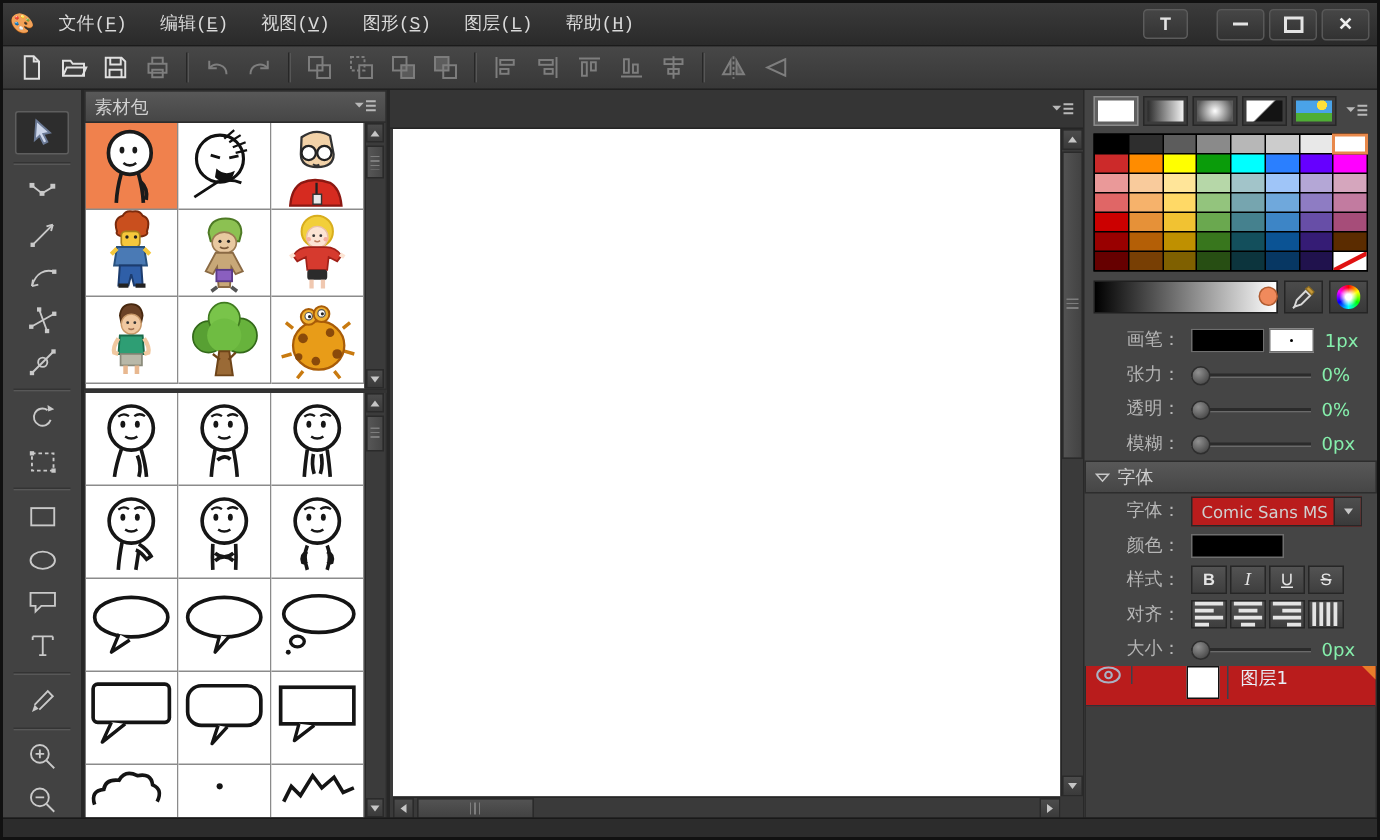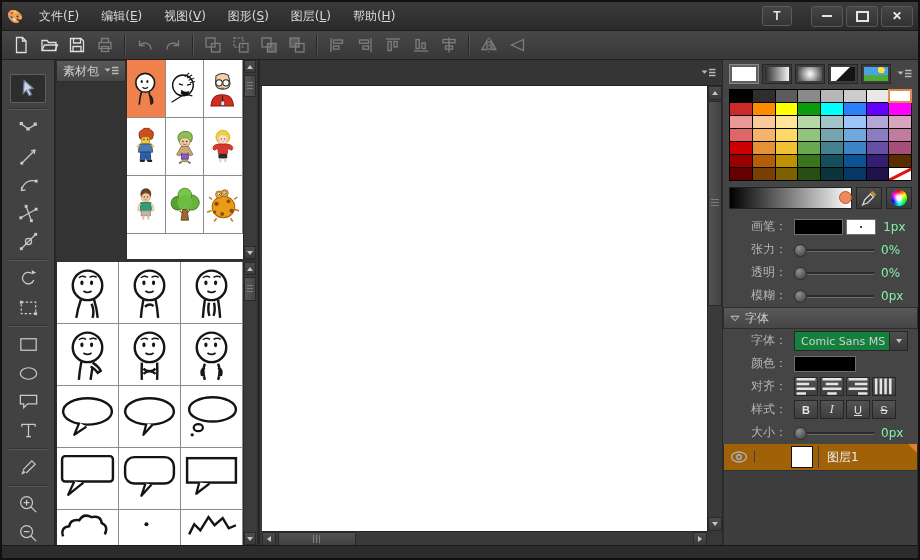--- a/index.html
+++ b/index.html
@@ -2,21 +2,21 @@
 <html><head>
 <meta charset="utf-8">
 <style>
   html,body{margin:0;padding:0;background:#000;}
   body{width:920px;height:560px;position:relative;font-family:"DejaVu Sans",sans-serif;-webkit-font-smoothing:antialiased;}
   .window{position:absolute;inset:0;background:#2f2f2f;border:2px solid #111;box-sizing:border-box;overflow:hidden;color:#ccc;}
   
   .titlebar{position:absolute;top:0;left:0;right:0;height:28px;background:linear-gradient(#3b3b3b,#2a2a2a);border-bottom:1px solid #1b1b1b;display:flex;align-items:center;}
   .appicon{width:26px;text-align:center;font-size:13px;}
   .menus{display:flex;height:100%;}
-  .menu{padding:0 11px;line-height:28px;font-size:12px;color:#dadada;cursor:default;}
+  .menu{padding:0 11px;line-height:28px;font-size:12px;color:#dadada;cursor:default;font-family:Liberation Mono, monospace;}
   .menu u{text-decoration:underline;}
   .winbtns{margin-left:auto;display:flex;align-items:center;gap:3px;padding-right:5px;}
   .skinbtn{width:30px;height:20px;margin-right:16px;background:linear-gradient(#454545,#343434);border:1px solid #5c5c5c;border-radius:3px;color:#e2e2e2;font-size:12px;font-weight:bold;display:flex;align-items:center;justify-content:center;}
   .wbtn{width:32px;height:21px;background:linear-gradient(#464646,#323232);border:1px solid #585858;border-radius:3px;display:flex;align-items:center;justify-content:center;color:#eee;font-size:11px;padding:0;}
   .g-min{display:block;width:10px;height:2px;background:#e4e4e4;}
   .g-max{display:block;width:9px;height:7px;border:2px solid #e4e4e4;}
   .g-x{font-size:12px;font-weight:bold;line-height:1;}
   
   .toolbar{position:absolute;top:29px;left:0;right:0;height:28px;background:linear-gradient(#474747,#383838);border-bottom:1px solid #202020;display:flex;align-items:center;padding-left:6px;gap:2px;}
   .tbtn{width:26px;height:24px;background:none;border:none;padding:1px;display:flex;align-items:center;justify-content:center;color:#e0e0e0;}
@@ -26,21 +26,21 @@
   
   .toolcol{position:absolute;top:58px;left:0;width:54px;bottom:12px;background:#424242;border-right:2px solid #272727;display:flex;flex-direction:column;align-items:center;padding-top:14px;gap:3px;box-sizing:border-box;}
   .tool{width:34px;height:27px;background:none;border:1px solid transparent;padding:0;display:flex;align-items:center;justify-content:center;color:#c9c9c9;}
   .tool svg{width:23px;height:23px;}
   .tool.active{background:#2d2d2d;border:1px solid #5e5e5e;border-radius:2px;height:31px;width:36px;}
   .toolsep{width:38px;height:1px;background:#343434;border-bottom:1px solid #585858;margin:2px 0;}
   
   .materials{position:absolute;left:54px;top:58px;width:204px;bottom:12px;background:#333;border-right:2px solid #262626;display:flex;flex-direction:column;box-sizing:border-box;}
   .phead{height:22px;flex:none;background:linear-gradient(#585858,#464646);border:1px solid #2d2d2d;display:flex;align-items:center;padding:0 6px;font-size:12px;color:#cfcfcf;gap:5px;box-sizing:border-box;}
   .pmenu{margin-left:auto;display:flex;align-items:center;}
-  .panel{display:flex;flex-direction:row;min-height:0;}
+  .panel{display:flex;flex-direction:column;min-height:0;}
   .panel.pack{height:200px;flex:none;margin-bottom:2px;}
   .panel.items{flex:1;}
   .gridwrap{flex:1;display:flex;min-height:0;overflow:hidden;background:#3f3f3f;border:1px solid #2d2d2d;border-top:none;}
   .mgrid{flex:1;display:grid;grid-template-columns:repeat(3,1fr);background:#fff;overflow:hidden;}
   .pack .mgrid{grid-auto-rows:58px;}
   .items .mgrid{grid-auto-rows:62px;}
   .mcell{background:#fff;border-right:1px solid #8b8b8b;border-bottom:1px solid #8b8b8b;overflow:hidden;}
   .mcell.selected{background:#f0814d;}
   .mcell svg{width:100%;height:100%;display:block;}
   
@@ -94,28 +94,28 @@
   .cwheel{width:16px;height:16px;border-radius:50%;background:radial-gradient(circle,#fff 0 18%,rgba(255,255,255,0) 55%),conic-gradient(#f00,#ff0,#0f0,#0ff,#00f,#f0f,#f00);}
   .prow{display:flex;align-items:center;height:23px;padding-right:8px;font-size:12px;color:#b5b5b5;}
   .prow .plabel{width:64px;text-align:right;margin-right:7px;flex:none;}
   .pval{margin-left:7px;color:#86efac;width:32px;}
   .brush-black{width:56px;height:14px;border:1px solid #6e6e6e;box-shadow:inset 0 0 0 1px #000;}
   .brush-white{width:34px;height:14px;border:1px solid #6e6e6e;position:relative;margin-left:3px;}
   .brush-white::after{content:"";position:absolute;left:50%;top:50%;width:2px;height:2px;margin:-1px;background:#000;border-radius:50%;}
   .slider{position:relative;width:80px;height:14px;flex:none;}
   .slider .track{position:absolute;left:0;right:0;top:6px;height:2px;background:#2b2b2b;border-bottom:1px solid #6a6a6a;}
   .slider .knob{position:absolute;left:0;top:1px;width:13px;height:13px;border-radius:50%;background:radial-gradient(circle at 35% 30%,#909090,#4e4e4e 75%);border:1px solid #2e2e2e;box-sizing:border-box;}
-  .dd{width:114px;height:20px;background:#15803d;border:1px solid #272727;display:flex;box-sizing:border-box;}
+  .dd{width:114px;height:20px;background:#b91c1c;border:1px solid #272727;display:flex;box-sizing:border-box;}
   .dd .txt{flex:1;padding:3px 6px 0;font-size:11px;color:#d0d0d0;white-space:nowrap;overflow:hidden;}
   .dd .arr{width:17px;background:linear-gradient(#4e4e4e,#3a3a3a);border-left:1px solid #272727;display:flex;align-items:center;justify-content:center;}
   .colorswatch{width:60px;height:14px;border:1px solid #6e6e6e;box-shadow:inset 0 0 0 1px #000;}
   .alignbtn,.stylebtn{width:24px;height:19px;background:linear-gradient(#535353,#3e3e3e);border:1px solid #262626;color:#e4e4e4;font-size:11px;display:flex;align-items:center;justify-content:center;margin-right:2px;padding:0;}
   .stylebtn.b{font-weight:bold;} .stylebtn.i{font-style:italic;font-family:"DejaVu Serif",serif;} .stylebtn.u{text-decoration:underline;} .stylebtn.s{text-decoration:line-through;}
   .layerrows{background:#3e3e3e;flex:1;min-height:0;border:1px solid #2d2d2d;border-top:none;}
-  .layerrow{height:26px;display:flex;background:#a16207;border-bottom:1px solid #2e3238;position:relative;align-items:center;}
+  .layerrow{height:26px;display:flex;background:#b91c1c;border-bottom:1px solid #2e3238;position:relative;align-items:flex-start;}
   .lcell{border-right:1px solid #3a414d;display:flex;align-items:center;justify-content:center;flex:none;}
   .lcell.eye{width:30px;} .lcell.blank{width:30px;} .lcell.thumbc{width:32px;}
   .lthumb{width:20px;height:20px;background:#fff;border:1px solid #111;}
   .lname{flex:1;display:flex;align-items:center;padding-left:8px;font-size:12px;color:#e9edf5;}
   .lcorner{position:absolute;right:0;top:0;width:0;height:0;border-left:9px solid transparent;border-top:9px solid #e87c2a;}
   
   .statusstrip{position:absolute;left:0;right:0;bottom:0;height:12px;background:#2c2c2c;border-top:1px solid #191919;}
 </style>
 </head>
 <body>
@@ -808,51 +808,51 @@
           <span class="arr">
               <span class="tri-dn"></span>
             </span>
         </div>
       </div>
       <div class="prow">
         <span class="plabel">颜色：</span>
         <span class="colorswatch" id="font-color" style="background: rgb(0, 0, 0);"></span>
       </div>
       <div class="prow">
-        <span class="plabel">对齐：</span>
-        <span id="align-btns" style="display:flex;">
-            <button class="alignbtn">
-              <svg viewBox="0 0 14 12" fill="none" stroke="currentColor" stroke-width="1.3">
-                <path d="M1 1.5h12M1 4.5h8M1 7.5h12M1 10.5h6" stroke-width="1.6"></path>
-              </svg>
-            </button>
-            <button class="alignbtn">
-              <svg viewBox="0 0 14 12" fill="none" stroke="currentColor" stroke-width="1.3">
-                <path d="M1 1.5h12M3 4.5h8M1 7.5h12M4 10.5h6" stroke-width="1.6"></path>
-              </svg>
-            </button>
-            <button class="alignbtn">
-              <svg viewBox="0 0 14 12" fill="none" stroke="currentColor" stroke-width="1.3">
-                <path d="M1 1.5h12M5 4.5h8M1 7.5h12M7 10.5h6" stroke-width="1.6"></path>
-              </svg>
-            </button>
-            <button class="alignbtn">
-              <svg viewBox="0 0 14 12" fill="none" stroke="currentColor" stroke-width="1.3">
-                <path d="M2 1v10M5 1v10M8 1v10M11 1v10" stroke-width="1.6"></path>
-              </svg>
-            </button>
-          </span>
-      </div>
-      <div class="prow">
         <span class="plabel">样式：</span>
         <span id="style-btns" style="display:flex;">
             <button class="stylebtn b">B</button>
             <button class="stylebtn i">I</button>
             <button class="stylebtn u">U</button>
             <button class="stylebtn s">S</button>
+          </span>
+      </div>
+      <div class="prow">
+        <span class="plabel">对齐：</span>
+        <span id="align-btns" style="display:flex;">
+            <button class="alignbtn">
+              <svg viewBox="0 0 14 12" fill="none" stroke="currentColor" stroke-width="1.3">
+                <path d="M1 1.5h12M1 4.5h8M1 7.5h12M1 10.5h6" stroke-width="1.6"></path>
+              </svg>
+            </button>
+            <button class="alignbtn">
+              <svg viewBox="0 0 14 12" fill="none" stroke="currentColor" stroke-width="1.3">
+                <path d="M1 1.5h12M3 4.5h8M1 7.5h12M4 10.5h6" stroke-width="1.6"></path>
+              </svg>
+            </button>
+            <button class="alignbtn">
+              <svg viewBox="0 0 14 12" fill="none" stroke="currentColor" stroke-width="1.3">
+                <path d="M1 1.5h12M5 4.5h8M1 7.5h12M7 10.5h6" stroke-width="1.6"></path>
+              </svg>
+            </button>
+            <button class="alignbtn">
+              <svg viewBox="0 0 14 12" fill="none" stroke="currentColor" stroke-width="1.3">
+                <path d="M2 1v10M5 1v10M8 1v10M11 1v10" stroke-width="1.6"></path>
+              </svg>
+            </button>
           </span>
       </div>
       <div class="prow">
         <span class="plabel">大小：</span>
         <span class="slider">
             <span class="track"></span>
             <span class="knob"></span>
           </span>
         <span class="pval">0px</span>
       </div>

